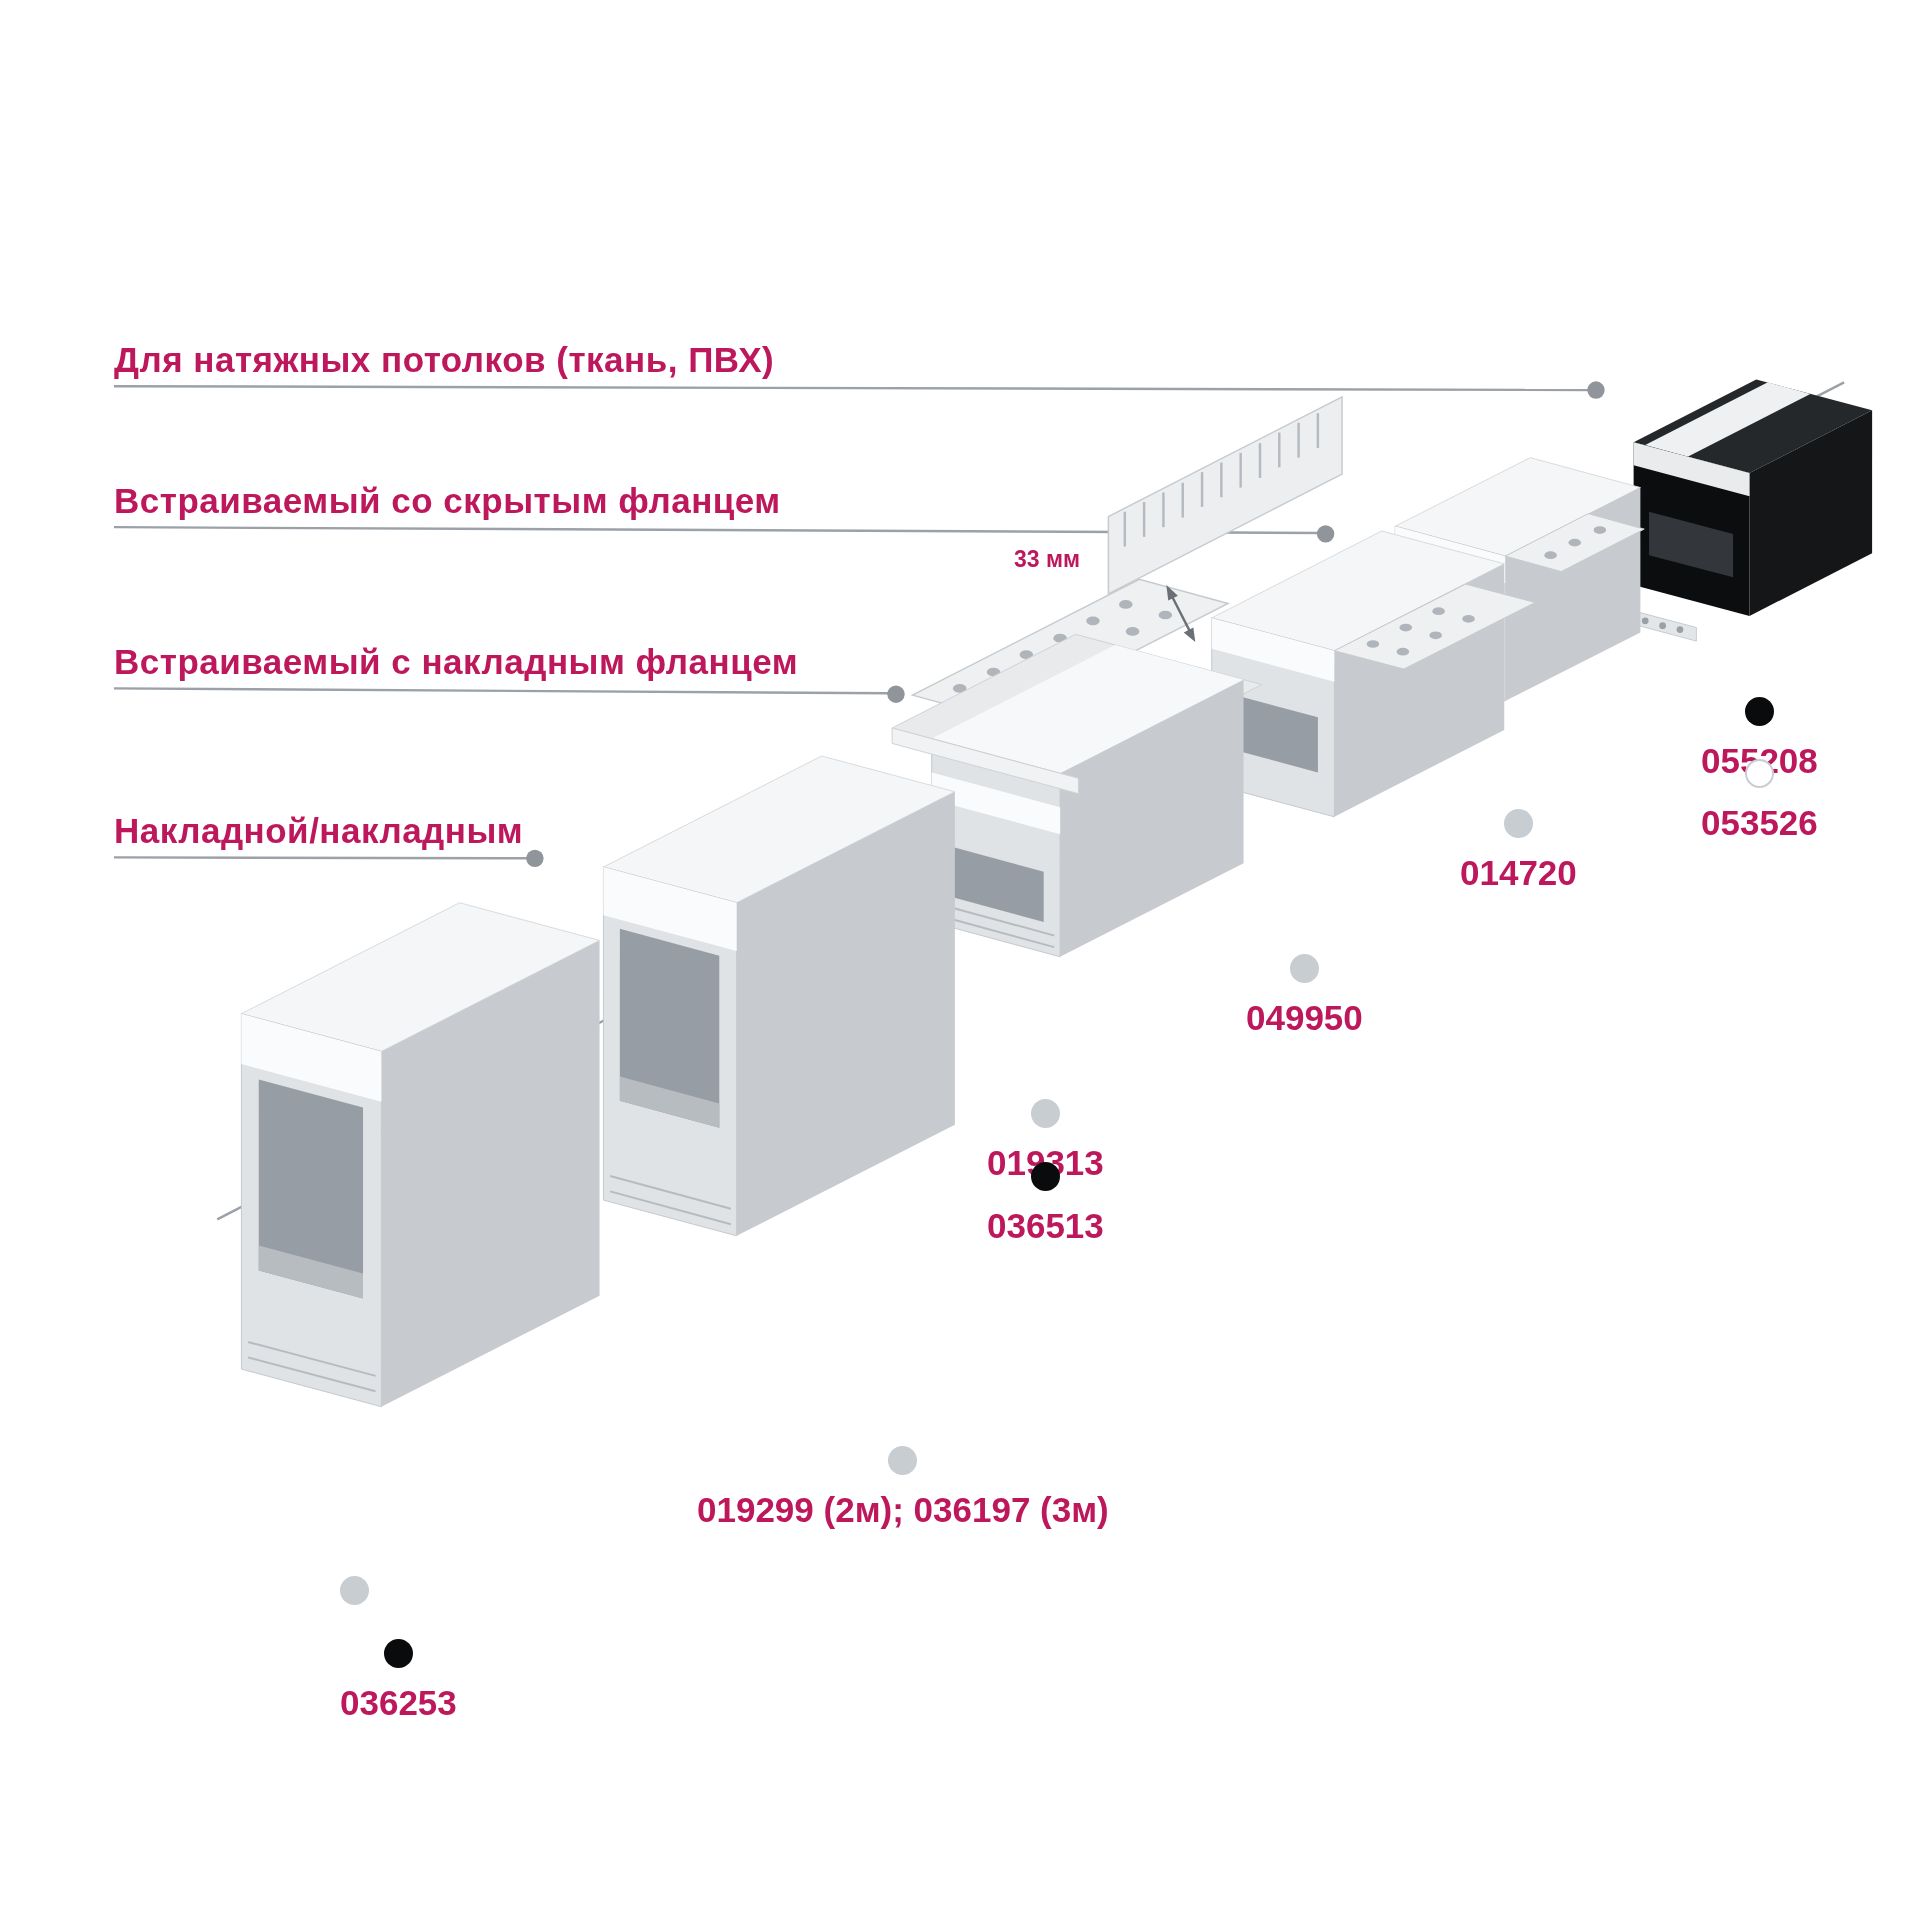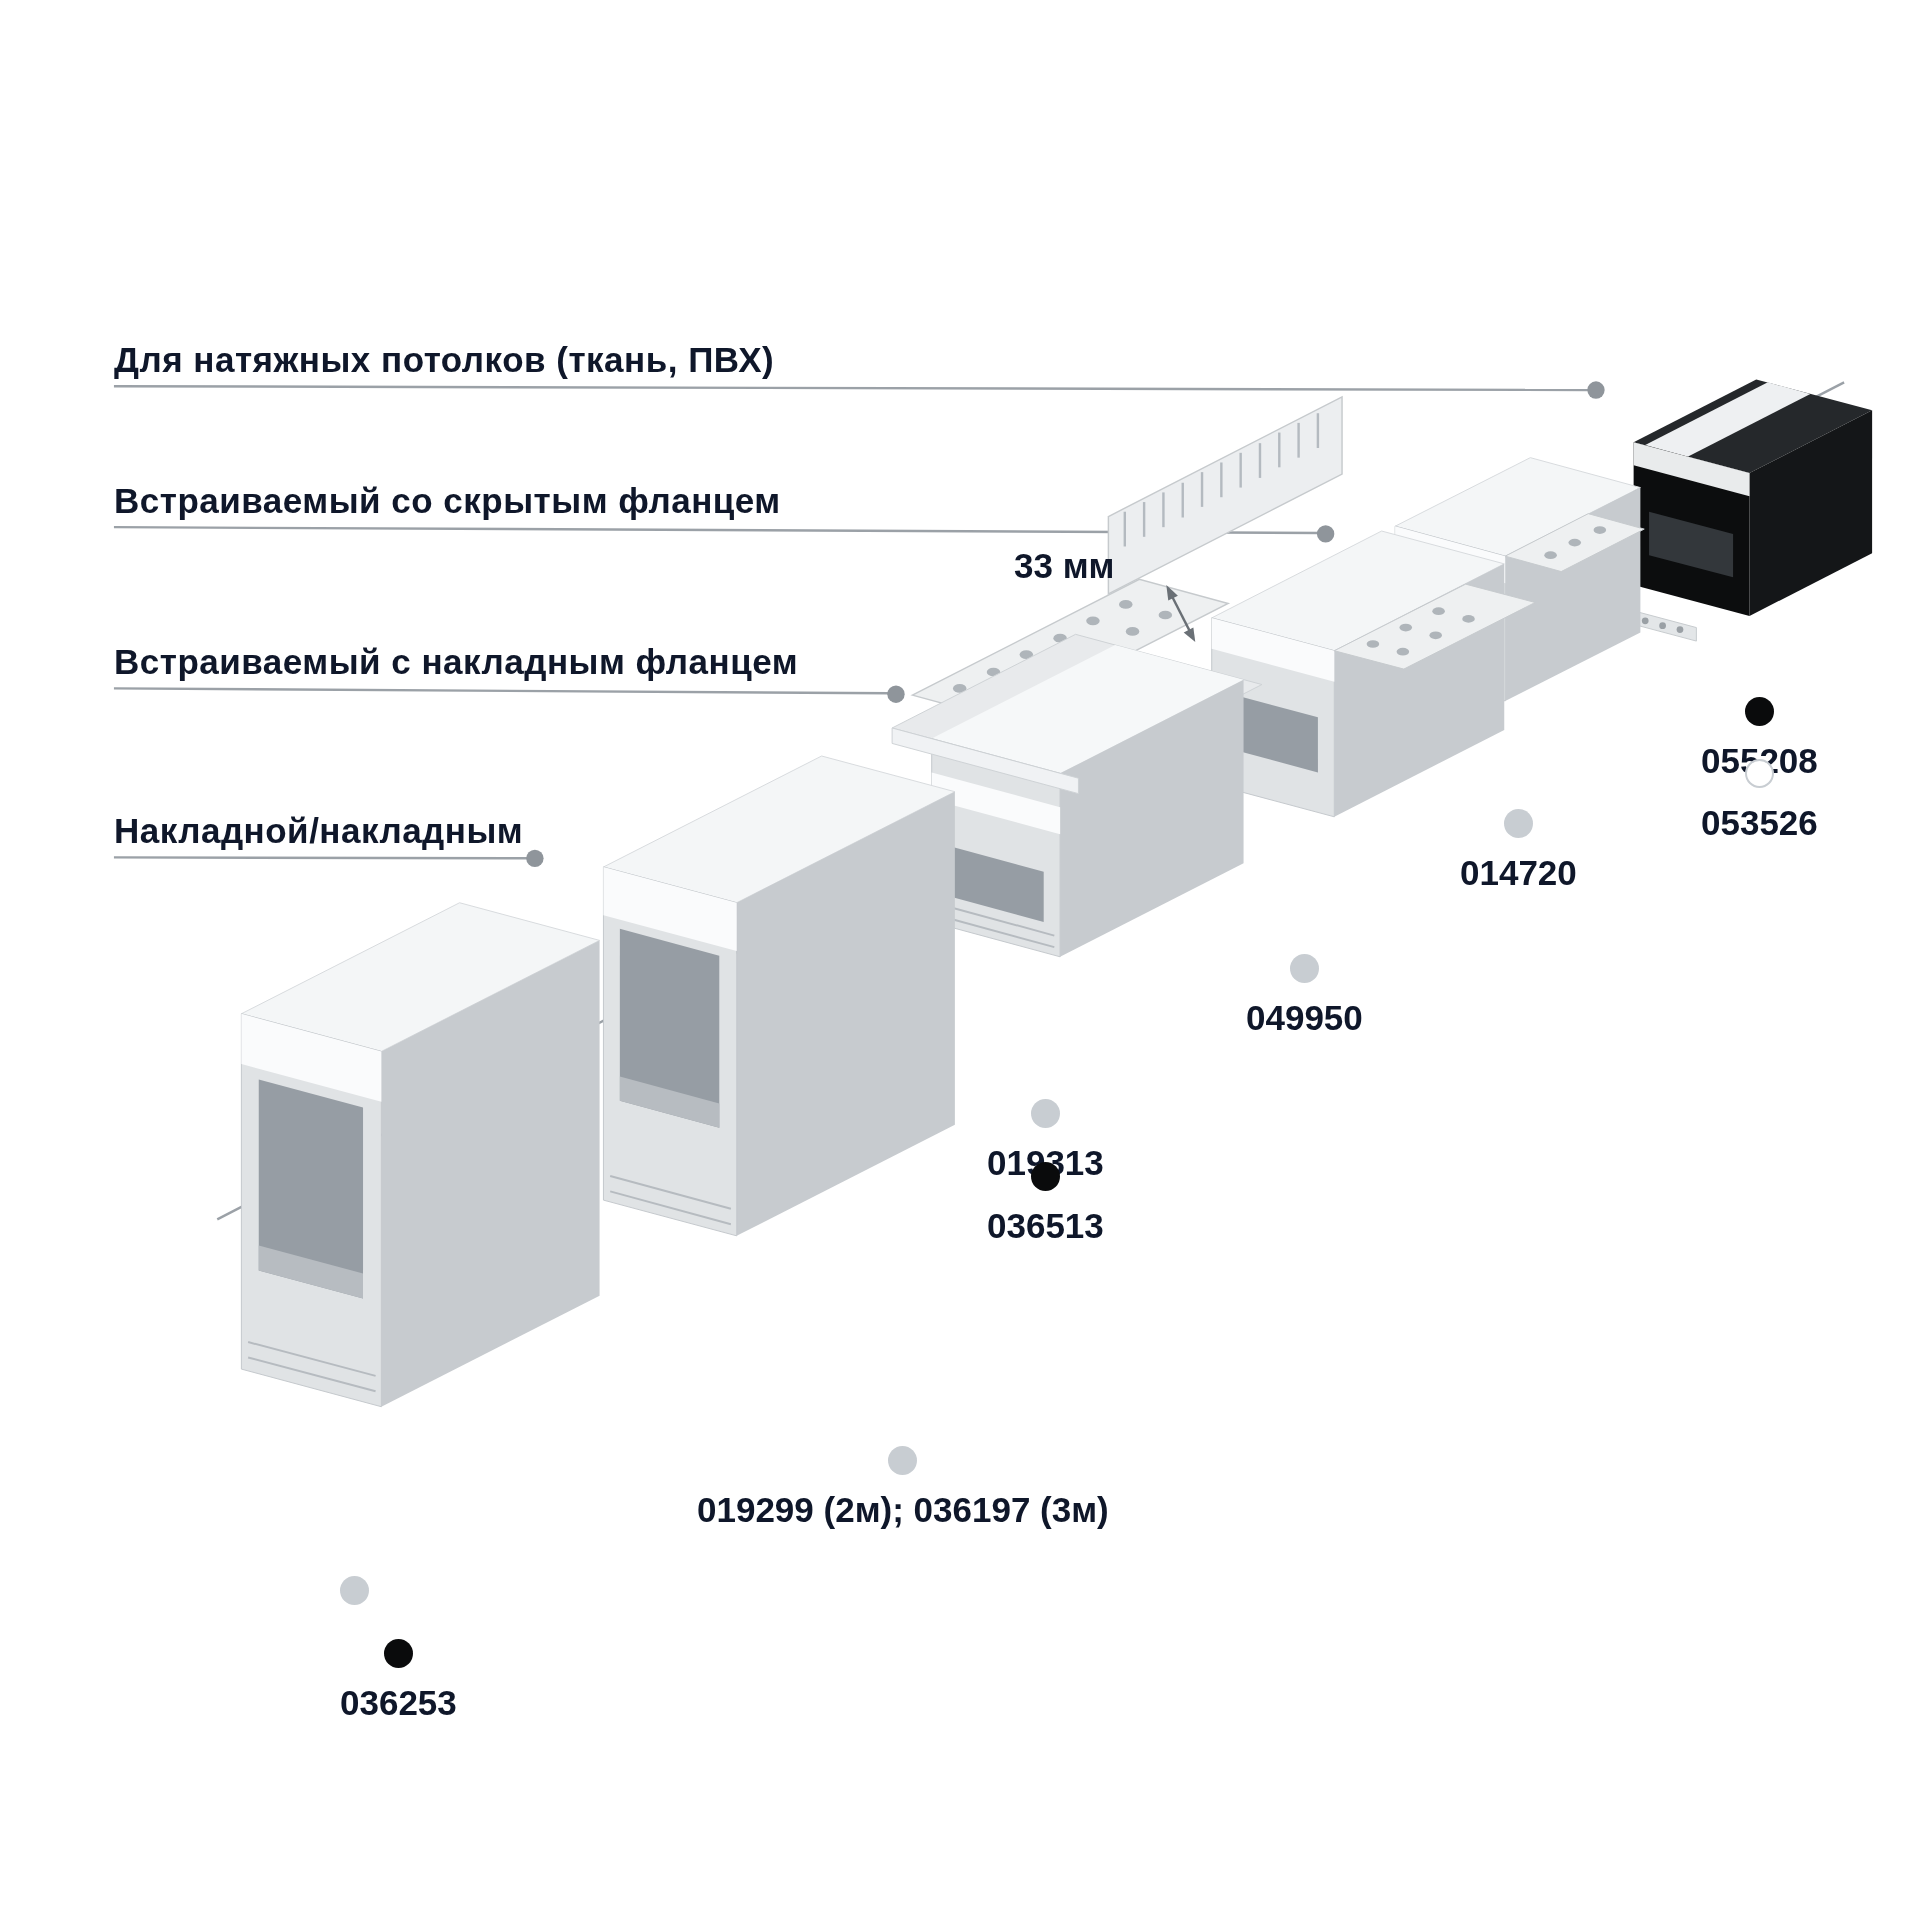--- a/index.html
+++ b/index.html
@@ -1,20 +1,20 @@
 <!DOCTYPE html>
 <html><head>
 <meta charset="utf-8">
 <style>
   html,body{margin:0;padding:0;background:#ffffff;}
   .canvas{position:relative;width:1931px;height:1931px;background:#ffffff;overflow:hidden;
-          font-family:"Liberation Sans","DejaVu Sans",sans-serif;color:#0f172a;}
+          font-family:"Liberation Sans","DejaVu Sans",sans-serif;color:#be185d;}
   .canvas svg{position:absolute;left:0;top:0;}
   .label{position:absolute;font-size:35px;font-weight:600;letter-spacing:0.5px;white-space:nowrap;}
-  .dim-label{position:absolute;font-size:35px;font-weight:600;white-space:nowrap;}
+  .dim-label{position:absolute;font-size:23px;font-weight:600;white-space:nowrap;}
   .code-row{position:absolute;display:flex;align-items:center;gap:15.4px;height:42px;white-space:nowrap;flex-direction:column;}
   .code-text{font-size:35px;font-weight:600;}
   .dot{width:29px;height:29px;border-radius:50%;box-sizing:border-box;flex:0 0 auto;}
   .dot-gray{background:#c8cdd2;}
   .dot-black{background:#0a0b0c;}
   .dot-white{background:#ffffff;border:2.9px solid #c8cdd2;}
 </style>
 </head>
 <body>
 

